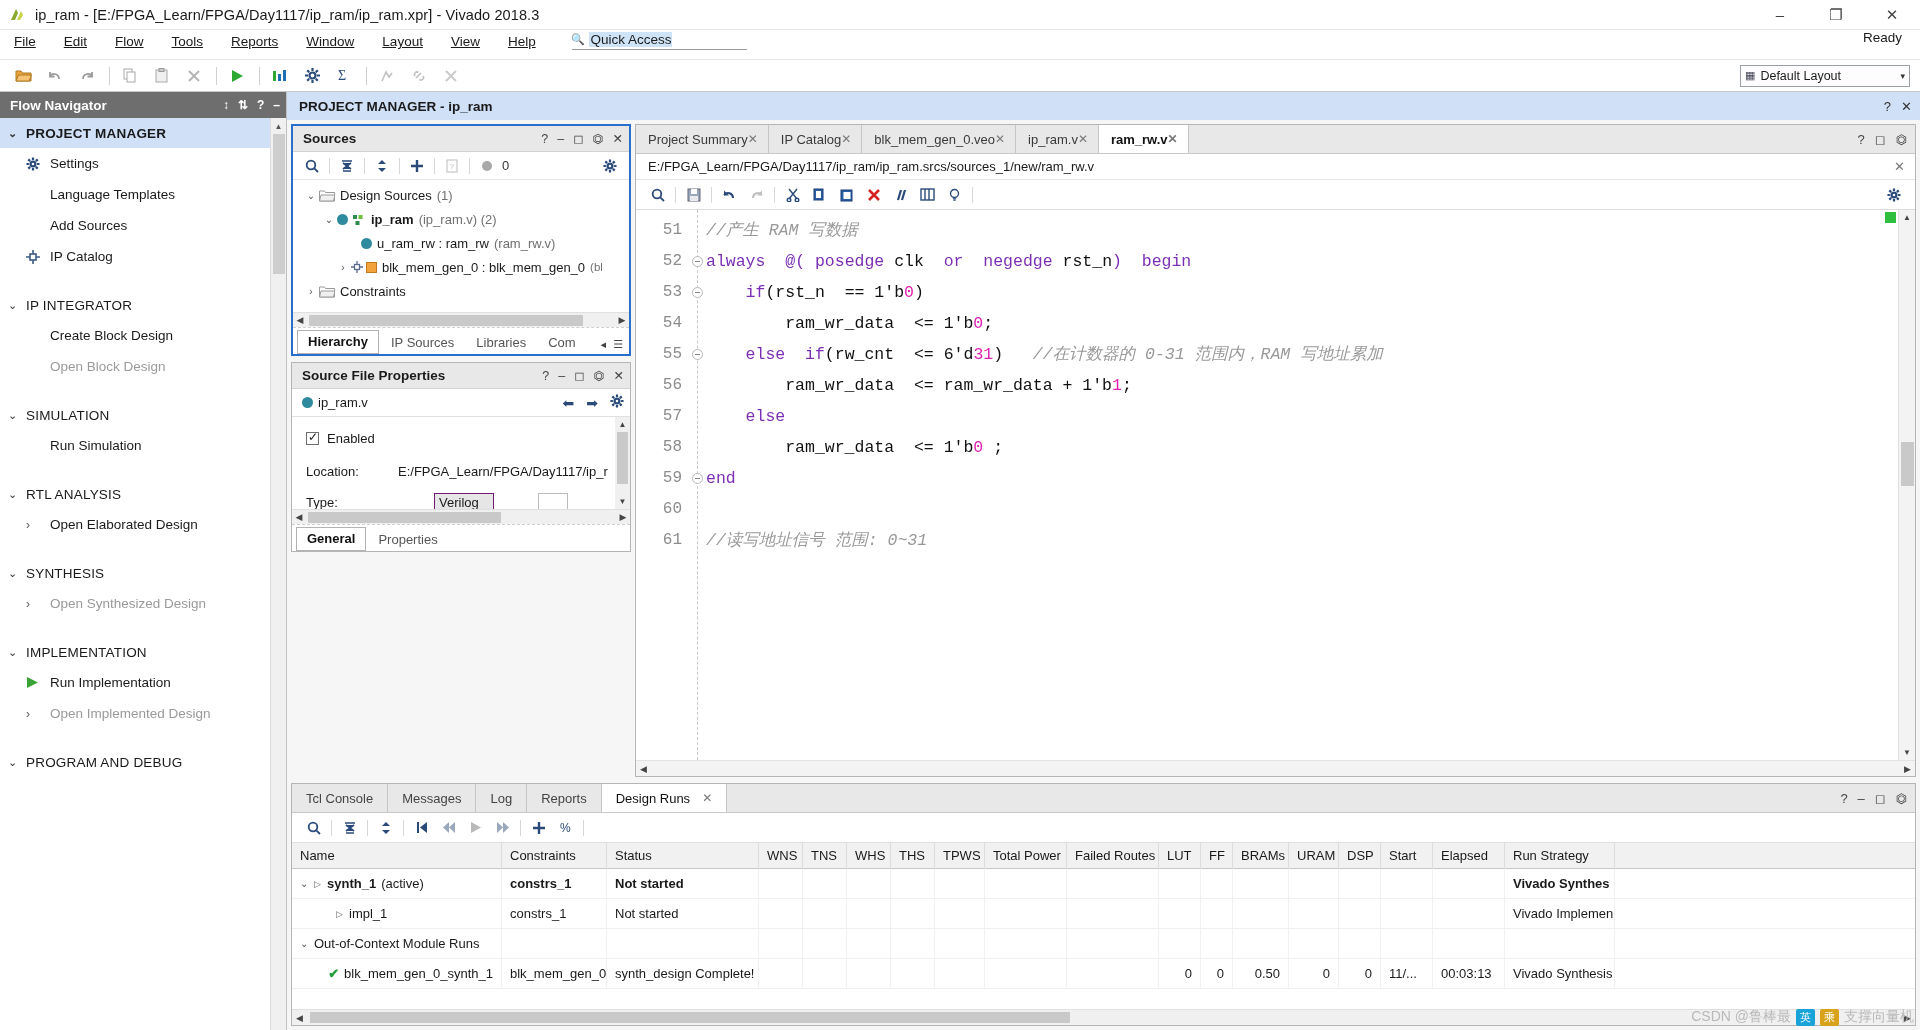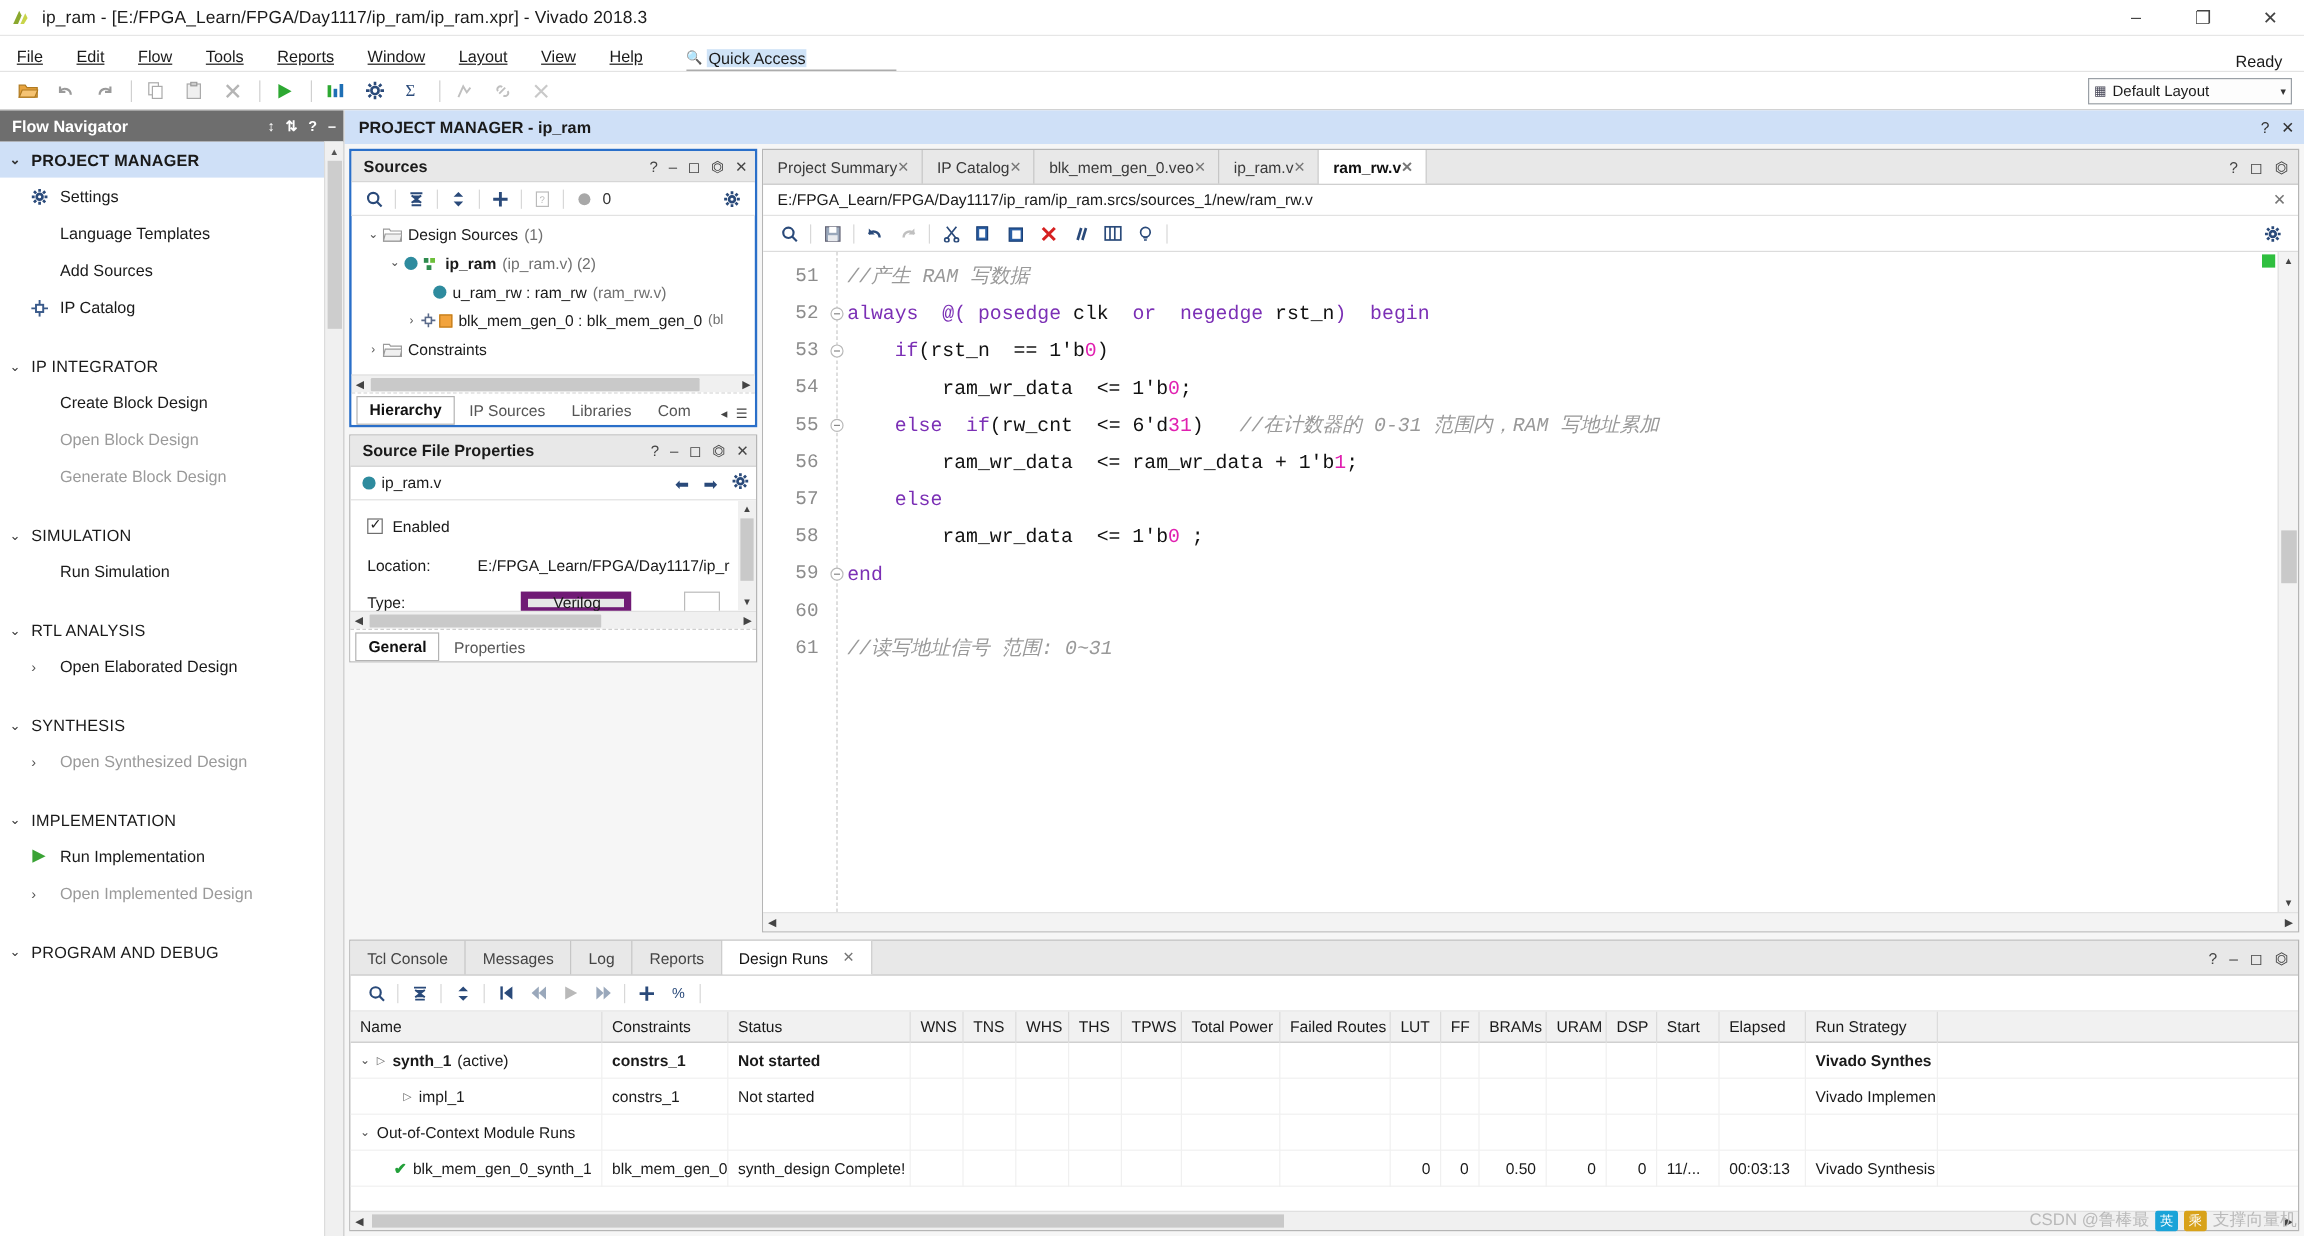--- a/index.html
+++ b/index.html
@@ -19,21 +19,21 @@
     border-bottom: 1px solid #e6e6e6; flex: 0 0 30px;
   }
   .tb-logo { width: 16px; height: 16px; margin-left: 9px; position: relative; }
   .tb-logo svg { display: block; }
   .titlebar .tb-title { font-size: 14.5px; color: #1a1a1a; padding-left: 10px; letter-spacing: 0.1px; }
   .win-btns { margin-left: auto; display: flex; height: 30px; }
   .win-btn { width: 56px; display: flex; align-items: center; justify-content: center; font-size: 15px; color: #444; }
 
   
   .menubar {
-    height: 30px; flex: 0 0 30px; background: #ffffff; display: flex; align-items: flex-end;
+    height: 30px; flex: 0 0 30px; background: #ffffff; display: flex; align-items: flex-start;
     border-bottom: 1px solid #e3e3e3; position: relative;
   }
   .menu-item { padding: 4px 14px; font-size: 13.5px; color: #1a1a1a; }
   .menu-item u { text-decoration: underline; }
   .quick-access {
     margin-left: 22px; width: 175px; display: flex; align-items: center;
     border-bottom: 1px solid #9a9a9a; height: 20px; padding-bottom: 1px;
   }
   .qa-icon { font-size: 11px; color: #555; margin-right: 4px; }
   .qa-text { font-size: 13.5px; color: #1b1b1b; background: #cfe3f7; padding: 0 1px; }
@@ -151,21 +151,21 @@
   
   .sfp-filerow { height: 28px; flex: 0 0 28px; display: flex; align-items: center; padding: 0 6px 0 10px; border-bottom: 1px solid #e0e0e0; }
   .sfp-filerow .nav-btns { margin-left: auto; display: flex; gap: 12px; align-items: center; font-size: 14px; color: #2a4a7a; }
   .sfp-body { flex: 1 1 auto; position: relative; padding: 10px 0 0 14px; overflow: hidden; font-size: 13px; }
   .sfp-chk-row { display: flex; align-items: center; height: 22px; margin-bottom: 10px; }
   .chkbox { width: 13px; height: 13px; border: 1px solid #6e6e6e; background: #fff; margin-right: 8px; position: relative; }
   .chkbox:after { content: "✓"; position: absolute; left: 1px; top: -3px; font-size: 12px; color: #222; }
   .sfp-field { display: flex; align-items: center; height: 24px; }
   .sfp-field .lbl { width: 92px; color: #1a1a1a; }
   .sfp-field .val { color: #1a1a1a; }
-  .sfp-field .inp { background: #e6e6e6; border: 6px solid #701a75; height: 19px; width: 92px; padding: 0 21px; display: flex; align-items: center; }
+  .sfp-field .inp { background: #e6e6e6; border: 1px solid #701a75; height: 19px; width: 60px; padding: 0 4px; display: flex; align-items: center; }
   .sfp-field .inp2 { background: #fff; border: 1px solid #bbb; height: 19px; width: 30px; margin-left: 8px; }
   .sfp-vscroll { position: absolute; right: 0; top: 0; bottom: 0; width: 15px; background: #f0f0f0; }
   .sfp-vscroll .sb-up, .sfp-vscroll .sb-down { height: 15px; display: flex; align-items: center; justify-content: center; font-size: 8px; color: #444; }
   .sfp-vscroll .sb-thumb { position: absolute; left: 2px; top: 15px; width: 11px; height: 52px; background: #c9c9c9; }
 
   
   .rightcol { flex: 1 1 auto; display: flex; flex-direction: column; min-width: 0; min-height: 0; }
   .editor-panel { flex: 1 1 auto; display: flex; flex-direction: column; background: #fff; border: 1px solid #b5b5b5; min-height: 0; }
   .ed-tabbar {
     height: 29px; flex: 0 0 29px; background: #e8e8e8; display: flex; align-items: stretch;
@@ -433,24 +433,20 @@
           <span class="chev">⌄</span>
           <span>IP INTEGRATOR</span>
         </div>
         <div class="fn-entry">
           <span class="noico"></span>
           <span>Create Block Design</span>
         </div>
         <div class="fn-entry disabled">
           <span class="noico"></span>
           <span>Open Block Design</span>
-        </div>
-        <div class="fn-entry disabled">
-          <span class="noico"></span>
-          <span>Generate Block Design</span>
         </div>
 
         <div class="fn-spacer"></div>
 
         <div class="fn-group">
           <span class="chev">⌄</span>
           <span>SIMULATION</span>
         </div>
         <div class="fn-entry">
           <span class="noico"></span>

